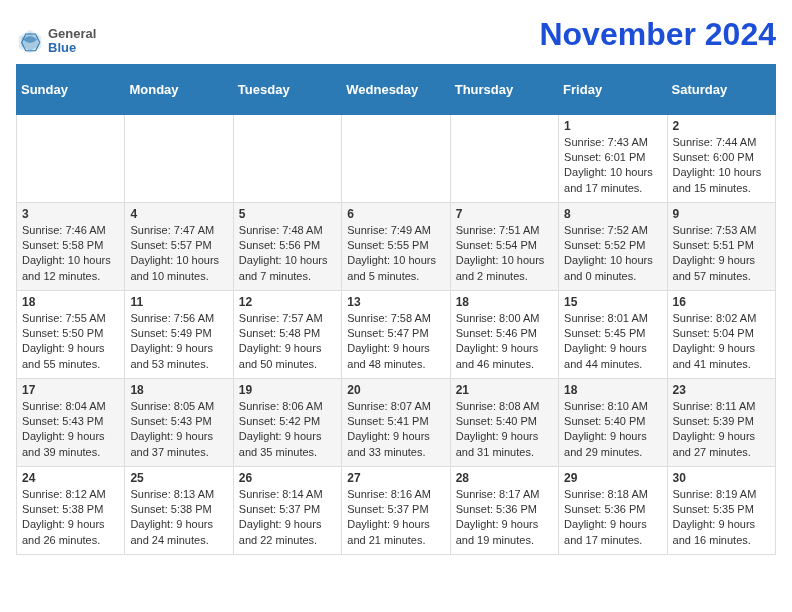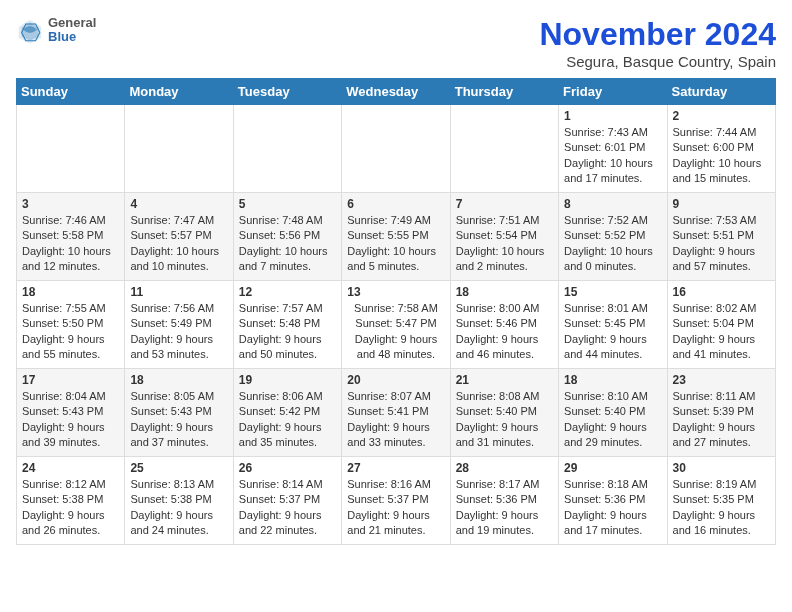--- a/index.html
+++ b/index.html
@@ -11,22 +11,23 @@
       padding: 16px;
     }
     .header-area {
       display: flex;
       justify-content: space-between;
       align-items: flex-start;
       margin-bottom: 8px;
     }
     .logo {
       display: flex;
-      align-items: flex-end;
+      align-items: flex-start;
       gap: 4px;
+      margin-top: 11px;
     }
     .logo-text {
       display: flex;
       flex-direction: column;
       font-size: 13px;
       font-weight: bold;
       line-height: 1.1;
     }
     .logo-general { color: #555; }
     .logo-blue { color: #2b6cb0; }
@@ -49,21 +50,21 @@
     .calendar-table {
       width: 100%;
       border-collapse: collapse;
       border: 1px solid #ccc;
     }
     .calendar-table th {
       background: #2b7ab5;
       color: #fff;
       font-size: 13px;
       font-weight: bold;
-      padding: 5px 4px;
+      padding: 17px 4px;
       text-align: left;
       border: 1px solid #2b7ab5;
     }
     .calendar-table td {
       width: calc(100% / 7);
       vertical-align: top;
       padding: 4px 5px;
       font-size: 10.5px;
       color: #333;
       border: 1px solid #ddd;
@@ -102,21 +103,20 @@
       <polygon points="14,10 28,10 34,22 28,34 14,34 8,22" fill="none" stroke="#2b7ab5" stroke-width="1.5"></polygon>
       <path d="M10 18 Q20 8 30 18 Q20 28 10 18 Z" fill="#2b7ab5" opacity="0.6"></path>
     </svg>
     <div class="logo-text">
       <span class="logo-general">General</span>
       <span class="logo-blue">Blue</span>
     </div>
   </div>
   <div class="title-area">
     <div class="month-title">November 2024</div>
-    <div class="location">Segura, Basque Country, Spain</div>
   </div>
 </div>
 
 <table class="calendar-table">
   <thead>
     <tr>
     <th>Sunday</th>
         <th>Monday</th>
         <th>Tuesday</th>
         <th>Wednesday</th>
@@ -203,21 +203,21 @@
 Daylight: 9 hours and 53 minutes.</div>
         </td>
         <td>
           <span class="day-number">12</span>
           <div class="day-info" style="white-space: pre-line;">Sunrise: 7:57 AM
 Sunset: 5:48 PM
 Daylight: 9 hours and 50 minutes.</div>
         </td>
         <td>
           <span class="day-number">13</span>
-          <div class="day-info" style="white-space: pre-line; text-align: center;">Sunrise: 7:58 AM
+          <div class="day-info" style="white-space: pre-line;">Sunrise: 7:58 AM
 Sunset: 5:47 PM
 Daylight: 9 hours and 48 minutes.</div>
         </td>
         <td>
           <span class="day-number">18</span>
           <div class="day-info" style="white-space: pre-line;">Sunrise: 8:00 AM
 Sunset: 5:46 PM
 Daylight: 9 hours and 46 minutes.</div>
         </td>
         <td>

